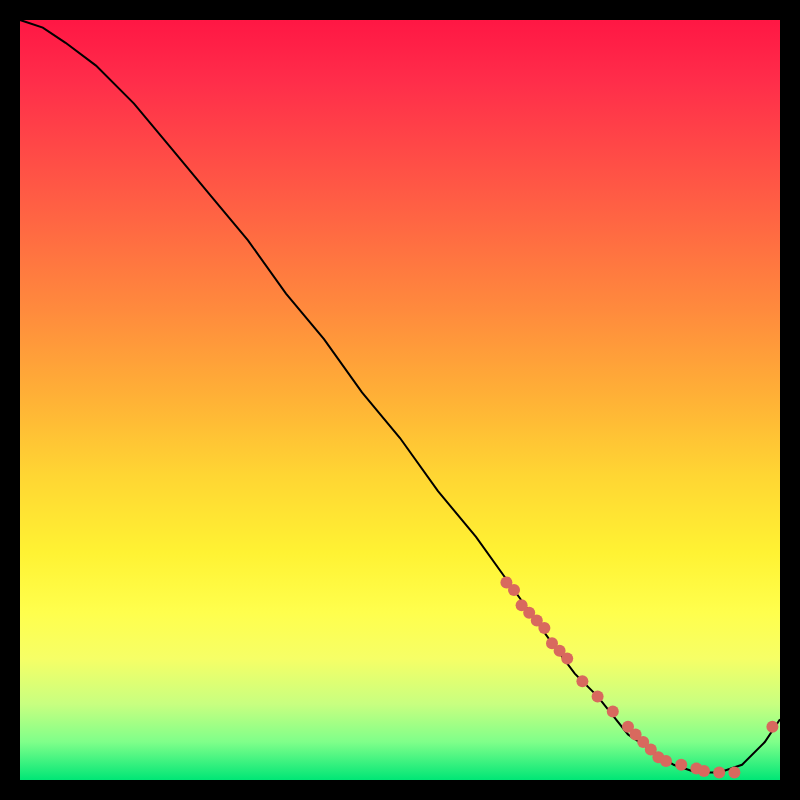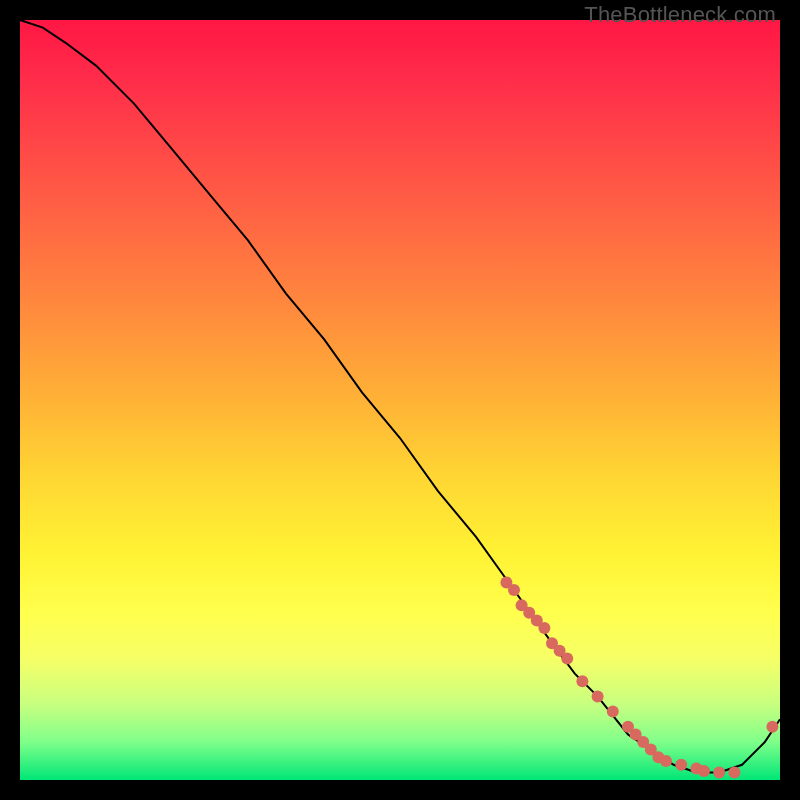--- a/index.html
+++ b/index.html
@@ -97,14 +97,13 @@
         <circle class="dot" cx="646.0" cy="741.0" r="6"></circle>
         <circle class="dot" cx="661.2" cy="744.8" r="6"></circle>
         <circle class="dot" cx="676.4" cy="748.6" r="6"></circle>
         <circle class="dot" cx="684.0" cy="750.9" r="6"></circle>
         <circle class="dot" cx="699.2" cy="752.4" r="6"></circle>
         <circle class="dot" cx="714.4" cy="752.4" r="6"></circle>
         <circle class="dot" cx="752.4" cy="706.8" r="6"></circle>
       </g>
   </svg>
 
-  <div class="watermark">TheBottleneck.com</div>
 </div>
 
 </body></html>

